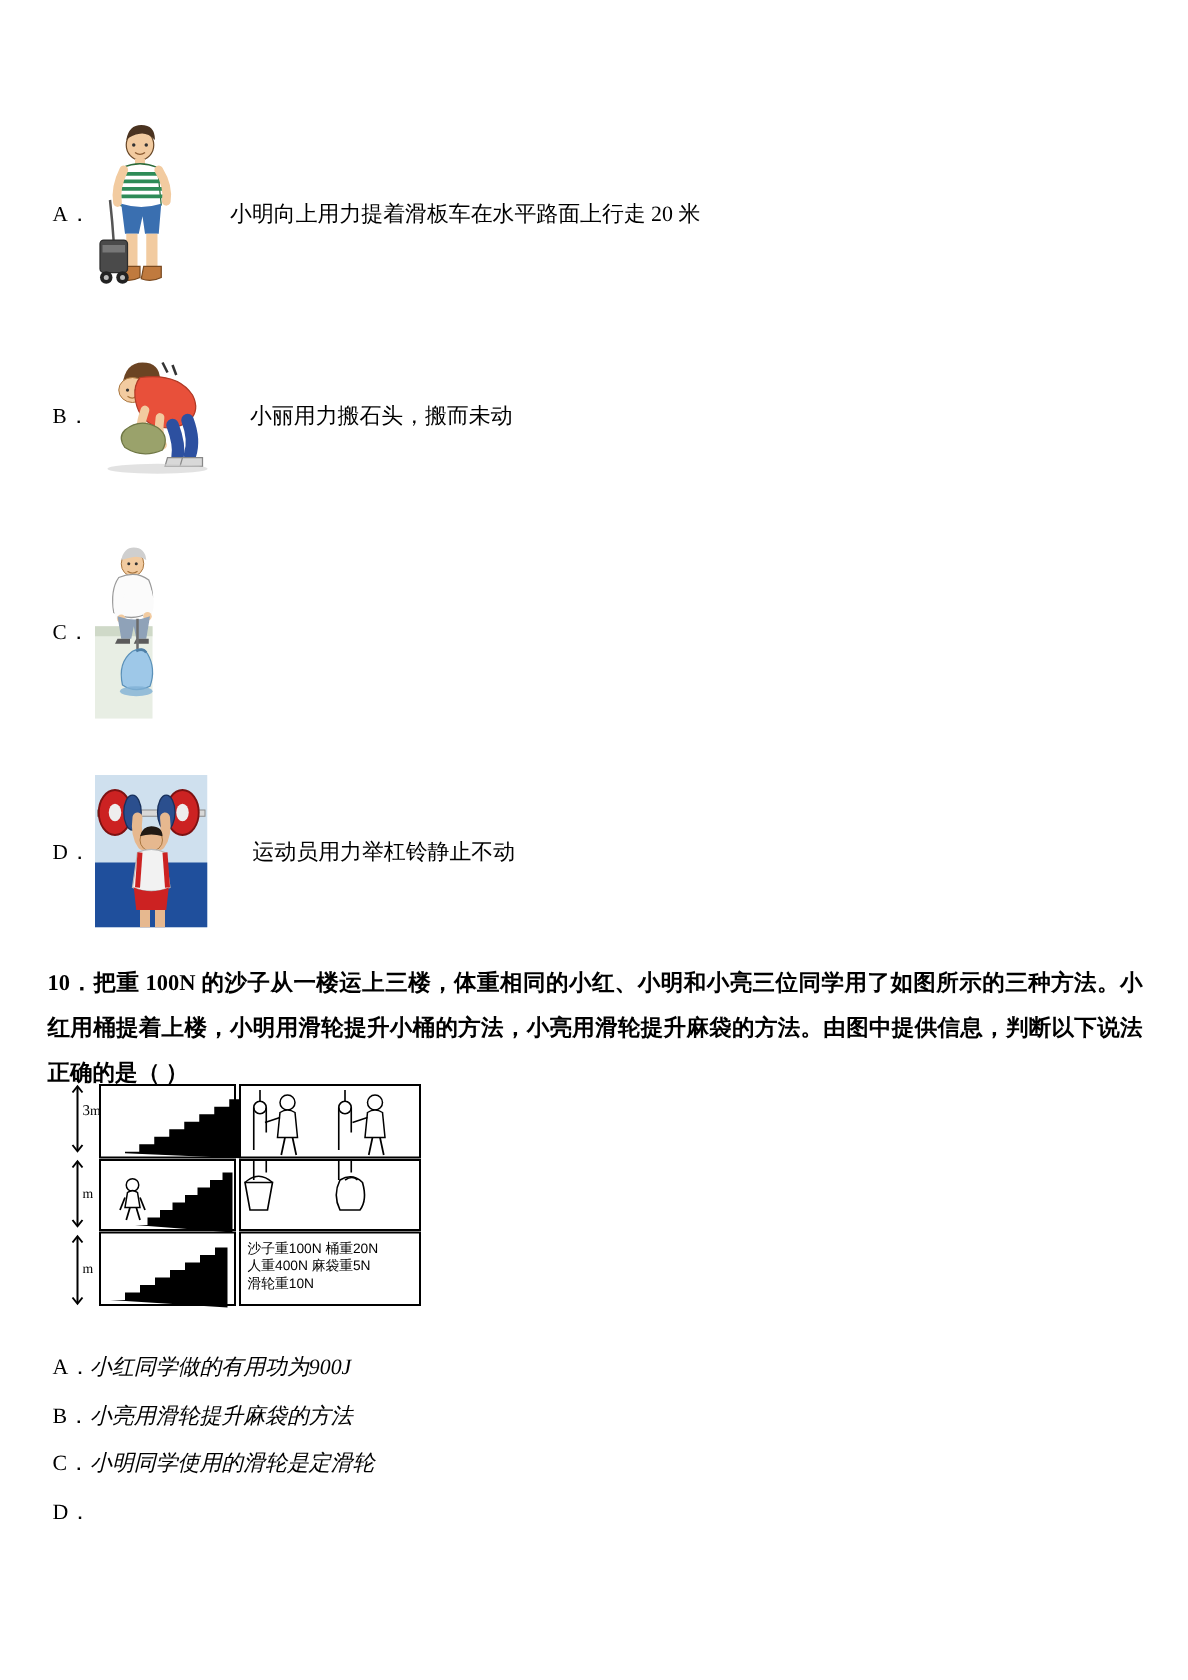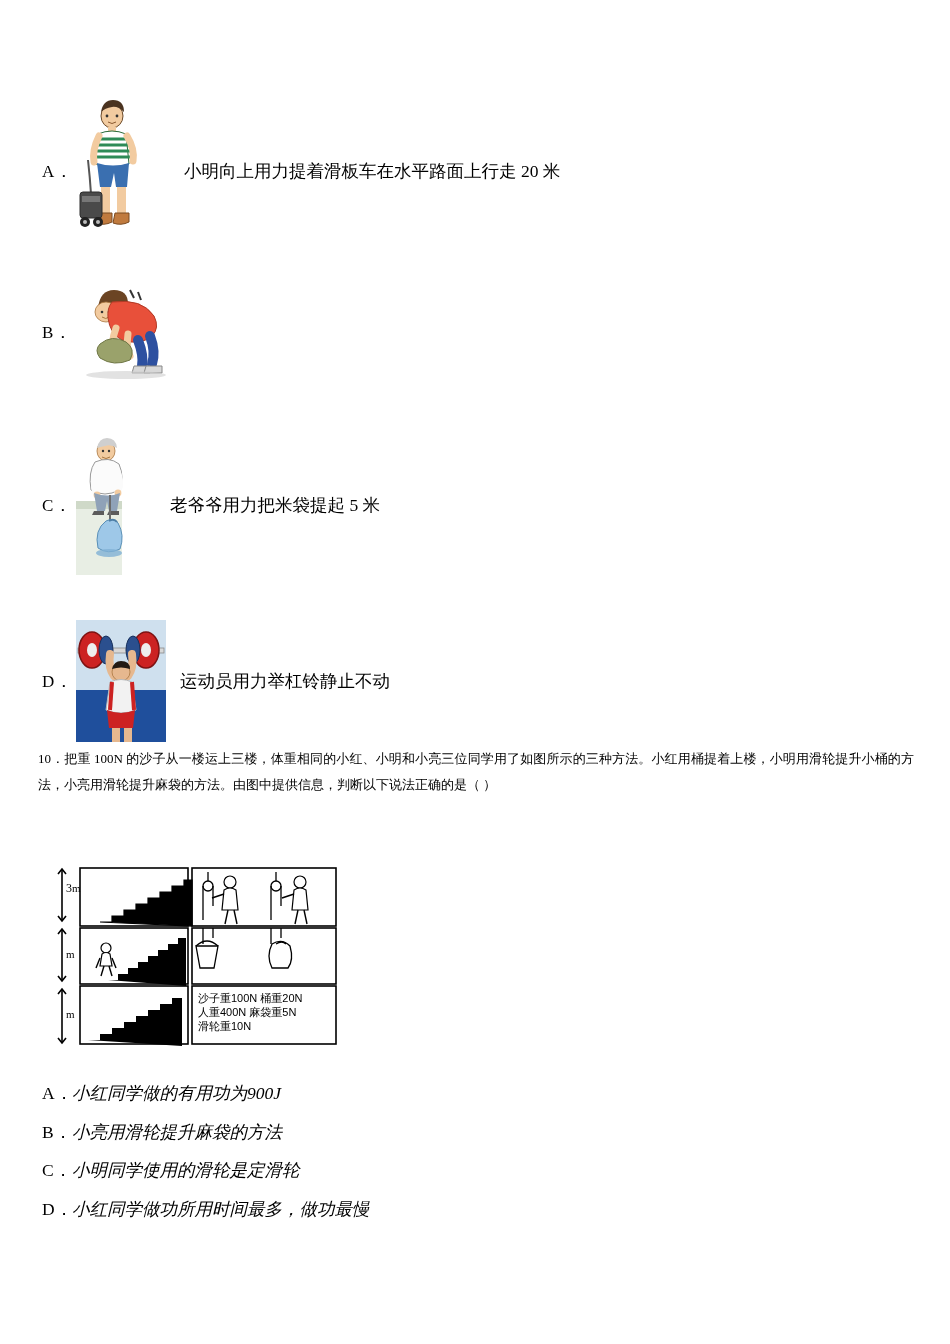--- a/index.html
+++ b/index.html
@@ -50,25 +50,26 @@
   
   .figA { width: 84px; height: 150px; }
   .figB { width: 108px; height: 100px; }
   .figC { width: 72px; height: 140px; }
   .figD { width: 90px; height: 122px; }
 
   
   .q10 {
     position: absolute;
     left: 38px;
-    top: 746px;
+    top: 768px;
     width: 876px;
-    font-size: 13px;
+    font-size: 18px;
     line-height: 2.0;
     text-align: justify;
+    font-weight: bold;
   }
   .q10 .qnum { letter-spacing: 0px; }
 
   .q10-figure {
     position: absolute;
     left: 48px;
     top: 862px;
     width: 292px;
     height: 192px;
   }
@@ -164,20 +165,21 @@
 
         <path d="M62 58 q6 16 4 26" stroke="#2d50a0" stroke-width="10" fill="none" stroke-linecap="round"></path>
         <path d="M74 54 q6 16 2 28" stroke="#2d50a0" stroke-width="10" fill="none" stroke-linecap="round"></path>
 
         <path d="M58 84 h16 v7 h-18z" fill="#d8d8d8" stroke="#888" stroke-width="1"></path>
         <path d="M70 84 h16 v7 h-18z" fill="#d8d8d8" stroke="#888" stroke-width="1"></path>
 
         <ellipse cx="50" cy="93" rx="40" ry="4" fill="#cfcfcf" opacity="0.6"></ellipse>
       </svg>
     </div>
+    <div class="opt-text" style="margin-left:16px;">小丽用力搬石头，搬而未动</div>
   </div>
 
   <div class="opt-row" style="left:42px; top:435px; width:720px; height:140px;">
     <div class="opt-letter">C．</div>
     <div class="opt-figure figC">
       <svg viewBox="0 0 72 140" width="72" height="140" xmlns="http://www.w3.org/2000/svg">
 
         <path d="M0 66 h46 v74 h-46z" fill="#e8eee4"></path>
         <path d="M0 66 h46 v8 h-46z" fill="#cfd9c8"></path>
 
@@ -199,21 +201,20 @@
         <path d="M18 76 h10 v4 h-12z" fill="#5b5b5b"></path>
         <path d="M33 76 h10 v4 h-12z" fill="#5b5b5b"></path>
 
         <path d="M34 60 v26" stroke="#6b6b6b" stroke-width="2"></path>
 
         <path d="M30 86 q8-4 12 2 q7 12 2 26 q-12 6 -22 -1 q-4-18 8 -27z" fill="#9ec8e8" stroke="#5a90b8" stroke-width="1"></path>
         <path d="M33 86 q5-3 8 1" stroke="#4e7fa6" stroke-width="2" fill="none"></path>
         <ellipse cx="33" cy="118" rx="13" ry="4" fill="#7fb0d4" opacity="0.8"></ellipse>
       </svg>
     </div>
-    <div class="opt-text" style="margin-left:22px;">老爷爷用力把米袋提起 5 米</div>
   </div>
 
   <div class="opt-row" style="left:42px; top:616px; width:720px; height:130px;">
     <div class="opt-letter">D．</div>
     <div class="opt-figure figD">
       <svg viewBox="0 0 90 122" width="90" height="122" xmlns="http://www.w3.org/2000/svg">
         <rect x="0" y="0" width="90" height="122" fill="#cfe0ee"></rect>
 
         <rect x="0" y="70" width="90" height="52" fill="#1f4f9c"></rect>
 
@@ -235,21 +236,21 @@
         <path d="M34 62 q11-5 22 0 l4 28 q-15 6 -30 0z" fill="#f2f2f2" stroke="#b9b9b9" stroke-width="1"></path>
         <path d="M36 62 l-2 28" stroke="#cc2222" stroke-width="4"></path>
         <path d="M56 62 l2 28" stroke="#cc2222" stroke-width="4"></path>
 
         <path d="M31 90 q14 6 28 0 l-2 18 h-24z" fill="#cc2222"></path>
 
         <rect x="36" y="108" width="8" height="14" fill="#e6b88f"></rect>
         <rect x="48" y="108" width="8" height="14" fill="#e6b88f"></rect>
       </svg>
     </div>
-    <div class="opt-text" style="margin-left:14px;">运动员用力举杠铃静止不动</div>
+    <div class="opt-text" style="margin-left:36px;">运动员用力举杠铃静止不动</div>
   </div>
 
   <div class="q10">
     <span class="qnum">10．</span><span>把重 100N 的沙子从一楼运上三楼，体重相同的小红、小明和小亮三位同学用了如图所示的三种方法。小红用桶提着上楼，小明用滑轮提升小桶的方法，小亮用滑轮提升麻袋的方法。由图中提供信息，判断以下说法正确的是（ ）</span>
   </div>
 
   <div class="q10-figure">
     <svg viewBox="0 0 292 192" width="292" height="192" xmlns="http://www.w3.org/2000/svg">
 
       <g stroke="#000" stroke-width="1.6" fill="none">
@@ -347,17 +348,16 @@
     <div class="ans-line">
       <span class="ans-letter">B．</span>
       <span class="ans-body">小亮用滑轮提升麻袋的方法</span>
     </div>
     <div class="ans-line">
       <span class="ans-letter">C．</span>
       <span class="ans-body">小明同学使用的滑轮是定滑轮</span>
     </div>
     <div class="ans-line">
       <span class="ans-letter">D．</span>
-      <span class="ans-body">小红同学做功所用时间最多，做功最慢</span>
     </div>
   </div>
 
 </div>
 
 </body></html>

